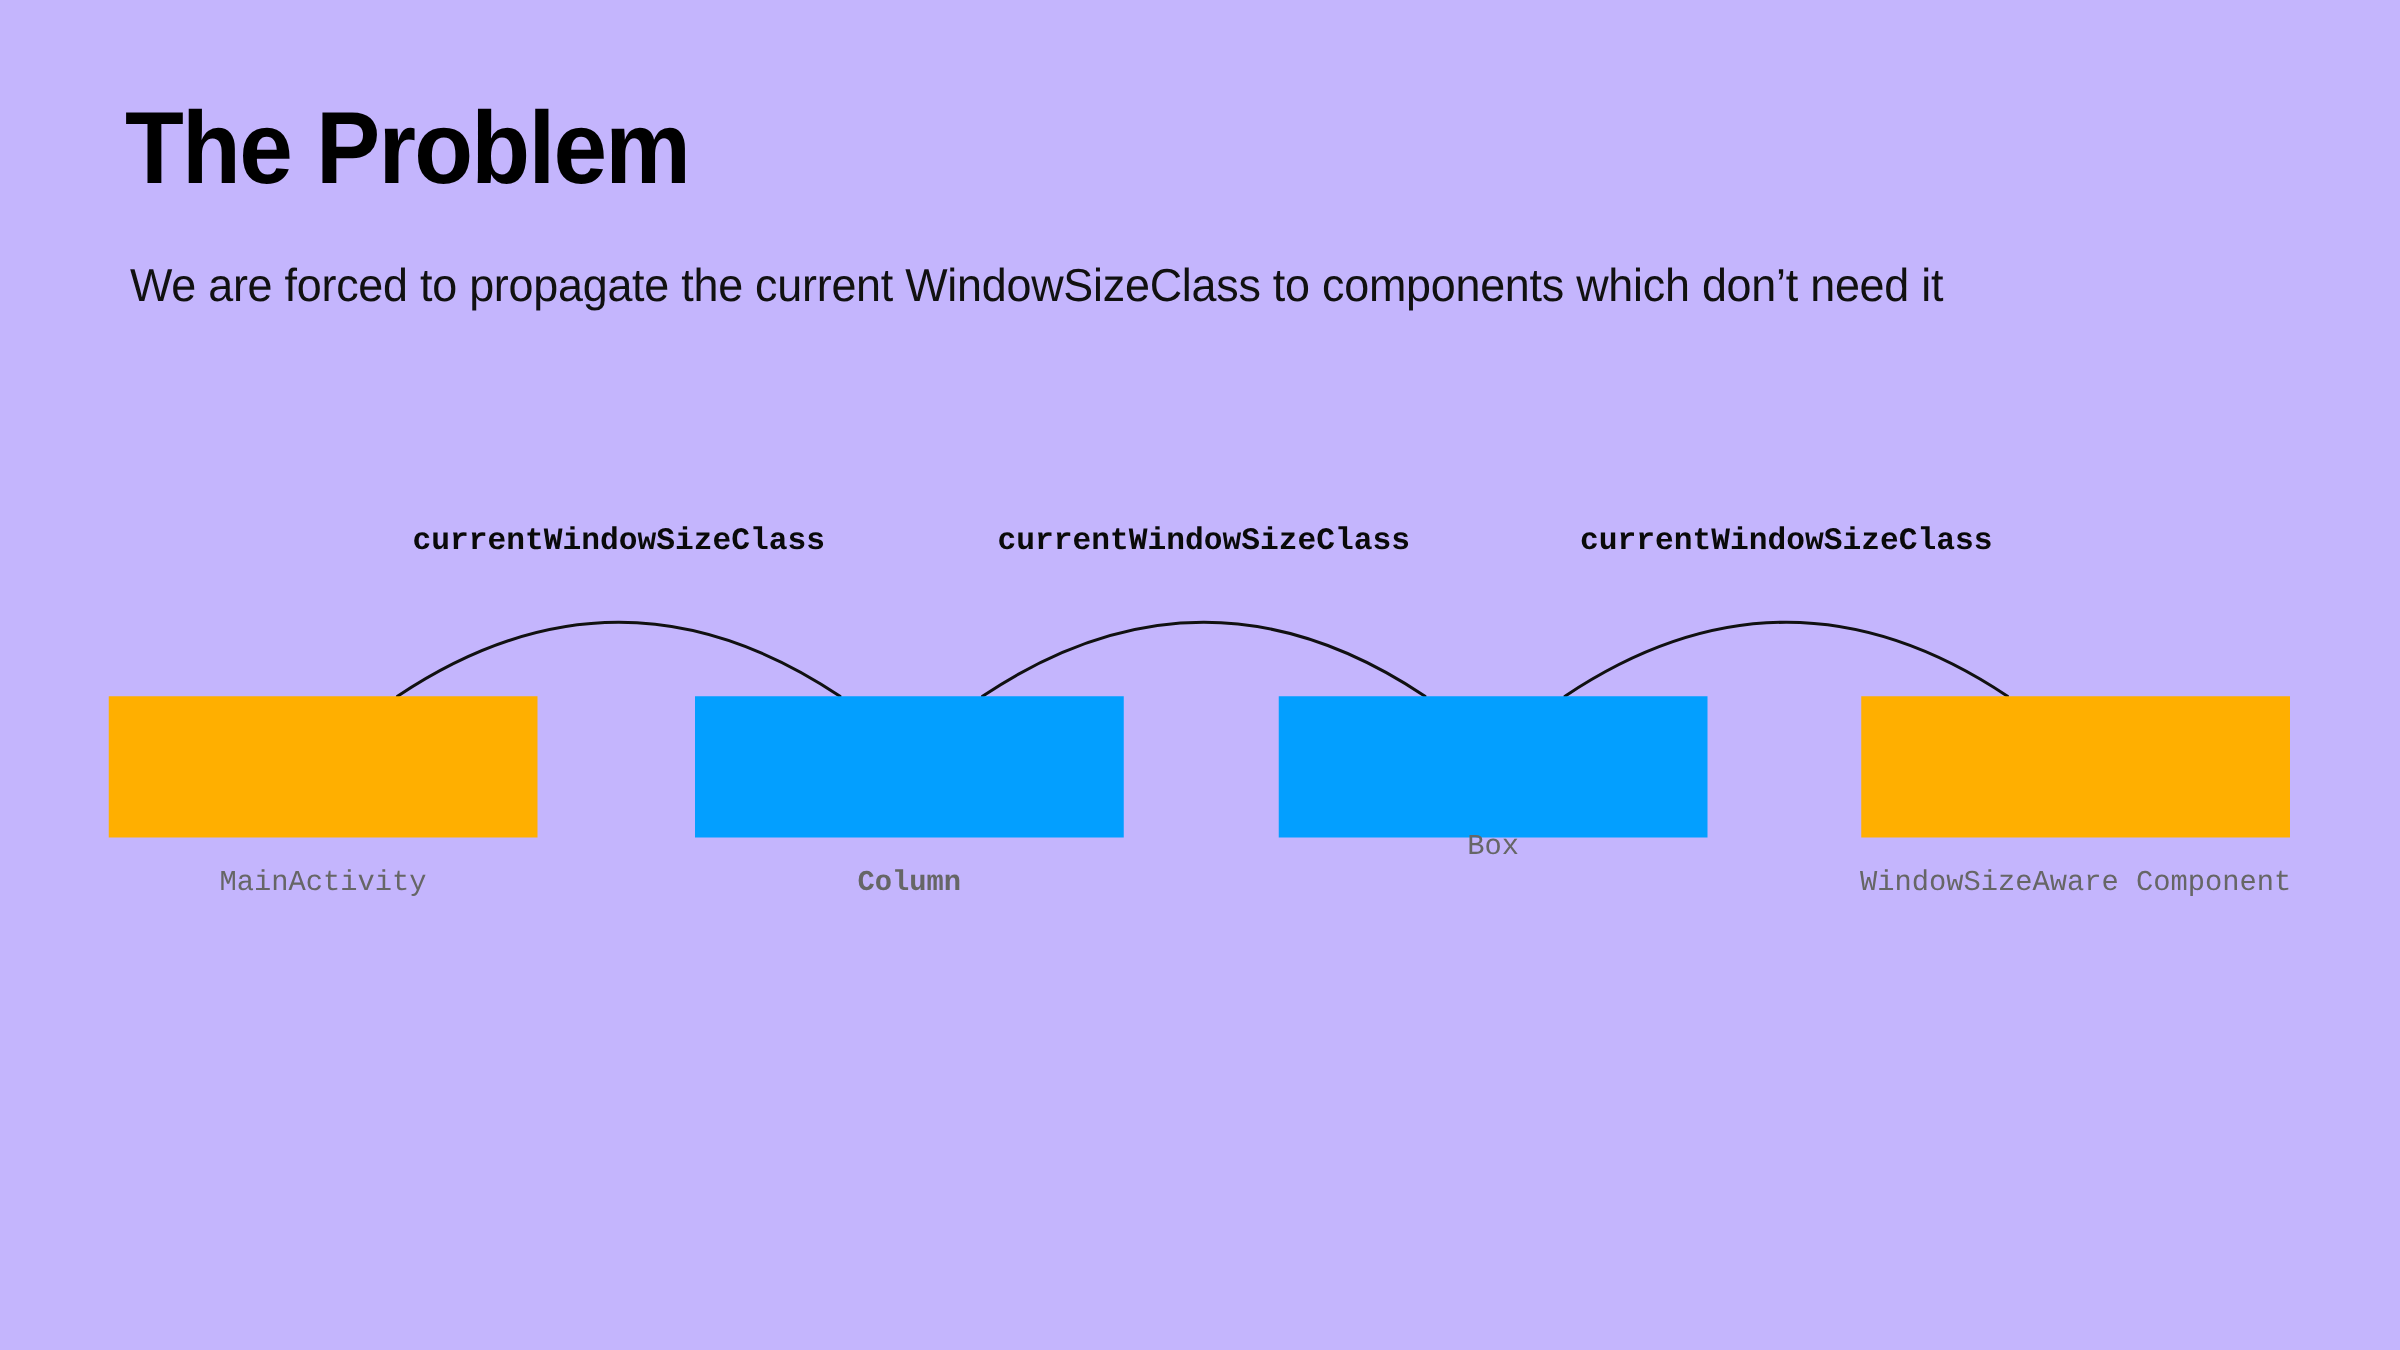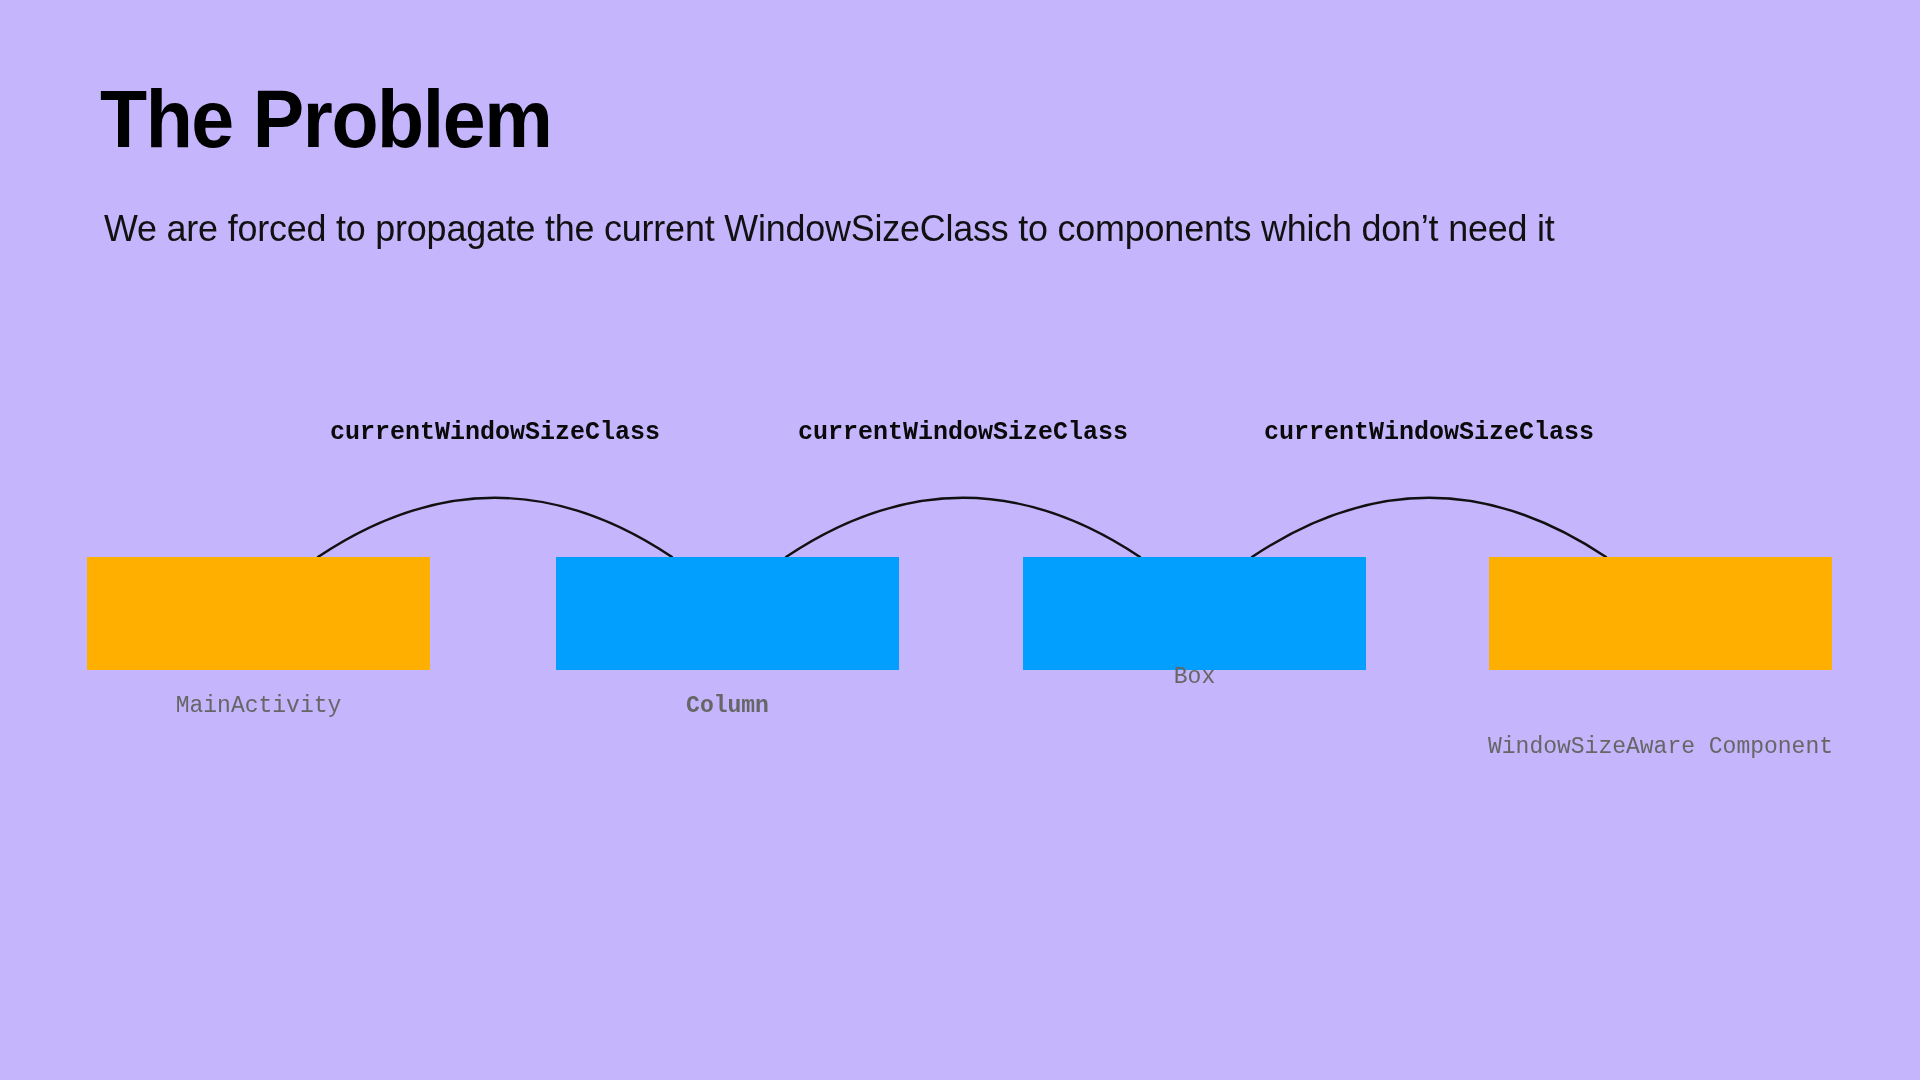--- a/index.html
+++ b/index.html
@@ -116,21 +116,21 @@
       </svg>
 
     <div id="node-layer">
         <div class="node-box" style="left: 87px; top: 557px; width: 343px; height: 113px; background: rgb(255, 175, 0);"></div>
         <div class="node-label" style="left: 47px; top: 693px; width: 423px;">MainActivity</div>
         <div class="node-box" style="left: 556px; top: 557px; width: 343px; height: 113px; background: rgb(3, 159, 255);"></div>
         <div class="node-label" style="left: 516px; top: 693px; width: 423px; font-weight: bold;">Column</div>
         <div class="node-box" style="left: 1023px; top: 557px; width: 343px; height: 113px; background: rgb(3, 159, 255);"></div>
         <div class="node-label" style="left: 983px; top: 664px; width: 423px;">Box</div>
         <div class="node-box" style="left: 1489px; top: 557px; width: 343px; height: 113px; background: rgb(255, 175, 0);"></div>
-        <div class="node-label" style="left: 1449px; top: 734px; width: 423px;">WindowSizeAware Component</div>
+        <div class="node-label" style="left: 1449px; top: 693px; width: 423px;">WindowSizeAware Component</div>
       </div>
     <div id="arc-label-layer">
         <div class="arc-label" style="left: 495px; top: 418px; transform: translateX(-50%); color: rgb(10, 10, 10);">currentWindowSizeClass</div>
         <div class="arc-label" style="left: 963px; top: 418px; transform: translateX(-50%); color: rgb(10, 10, 10);">currentWindowSizeClass</div>
         <div class="arc-label" style="left: 1429px; top: 418px; transform: translateX(-50%); color: rgb(10, 10, 10);">currentWindowSizeClass</div>
       </div>
 
   </div>
 
 </div>

